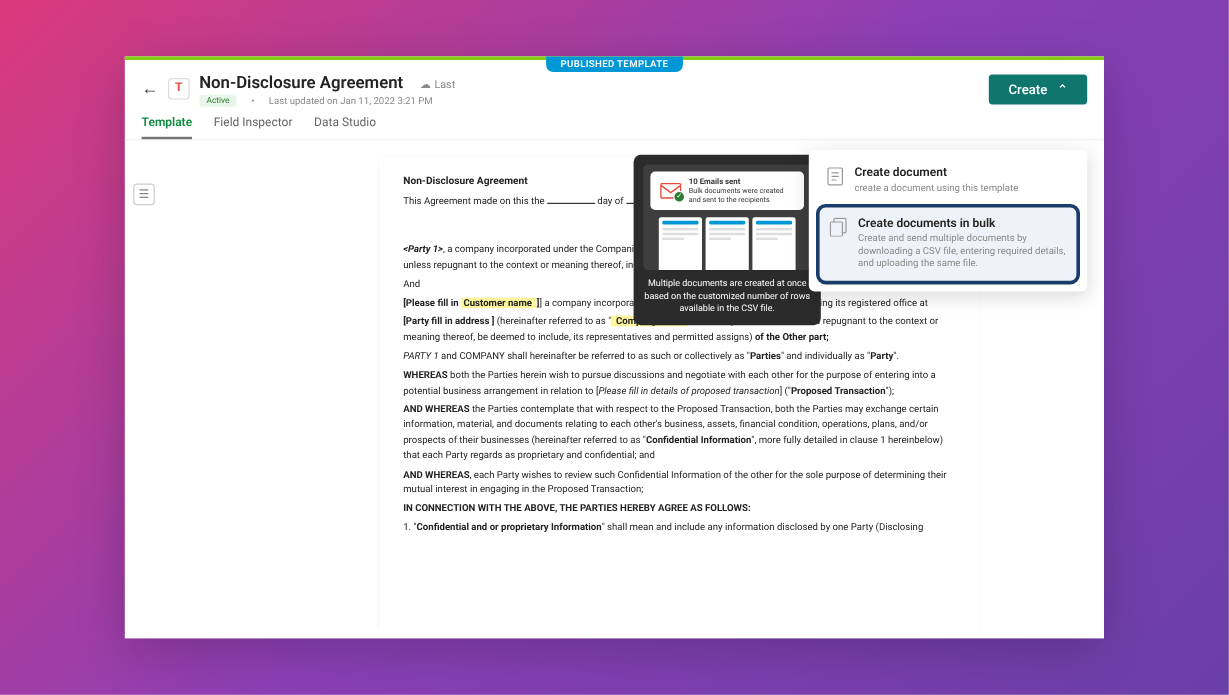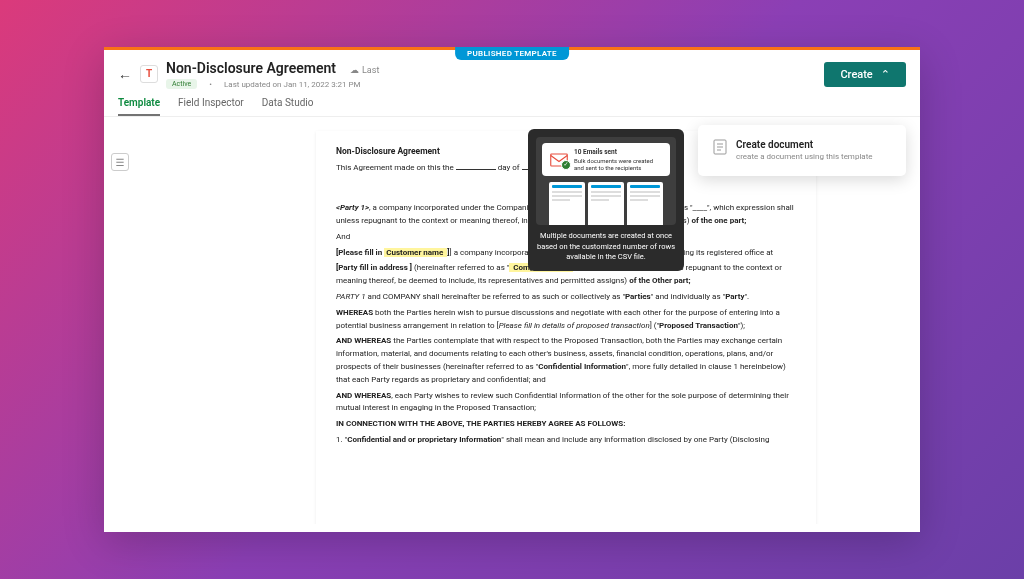--- a/index.html
+++ b/index.html
@@ -14,21 +14,21 @@
       overflow: hidden;
     }
     .app-window {
       background: #fff;
       width: 816px;
       height: 485px;
       position: relative;
       box-shadow: 0 10px 40px rgba(0,0,0,0.2);
     }
     .top-ribbon {
-      background: #f97316;
+      background: #84cc16;
       height: 3px;
       position: relative;
     }
     .ribbon-badge {
       position: absolute;
       left: 50%;
       transform: translateX(-50%);
       top: 0;
       background: #0097d6;
       color: #fff;
@@ -167,21 +167,21 @@
     .blank-sm { display: inline-block; border-bottom: 1px solid #333; width: 25px; }
     .hl {
       background: #fff59d;
       padding: 0 2px;
     }
     .bold { font-weight: bold; }
     .create-dropdown {
       position: absolute;
       right: 14px;
       top: 8px;
-      width: 208px;
+      width: 232px;
       background: #fff;
       border-radius: 5px;
       box-shadow: 0 4px 16px rgba(0,0,0,0.15);
       z-index: 20;
       padding: 6px;
     }
     .dropdown-item {
       display: flex;
       gap: 8px;
       padding: 8px;
@@ -417,16 +417,28 @@
               <line x1="4" y1="5" x2="10" y2="5" stroke="#999"></line>
               <line x1="4" y1="8" x2="10" y2="8" stroke="#999"></line>
               <line x1="4" y1="11" x2="8" y2="11" stroke="#999"></line>
             </svg>
         </div>
         <div class="dropdown-text">
           <div class="dropdown-title">Create document</div>
           <div class="dropdown-desc">create a document using this template</div>
         </div>
       </div>
+      <div class="dropdown-item highlighted">
+        <div class="dropdown-icon">
+          <svg width="16" height="16" viewBox="0 0 16 16">
+              <rect x="4" y="1" width="10" height="12" rx="1" fill="none" stroke="#999" stroke-width="1"></rect>
+              <rect x="1" y="4" width="10" height="12" rx="1" fill="#eef3fa" stroke="#999" stroke-width="1"></rect>
+            </svg>
+        </div>
+        <div class="dropdown-text">
+          <div class="dropdown-title">Create documents in bulk</div>
+          <div class="dropdown-desc">Create and send multiple documents by downloading a CSV file, entering required details, and uploading the same file.</div>
+        </div>
+      </div>
     </div>
 
   </div>
 </div>
 
 </body></html>

